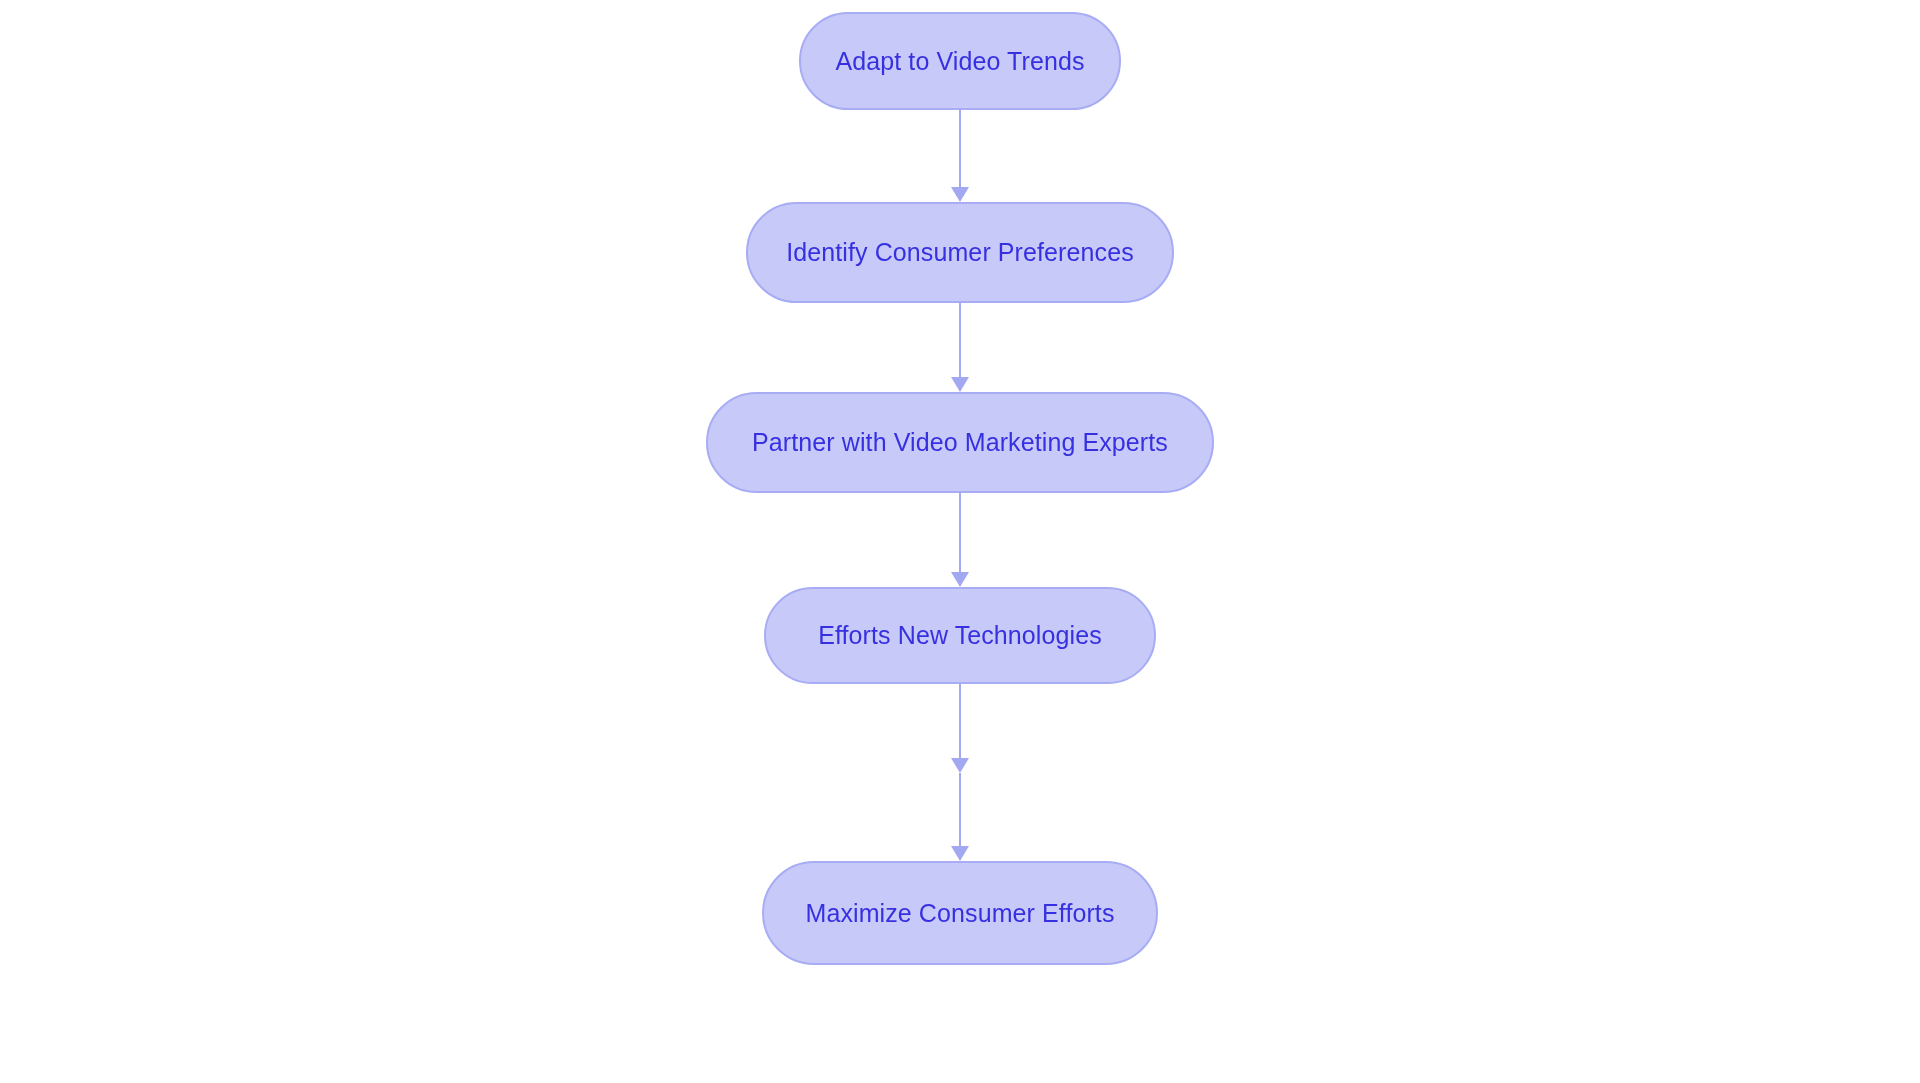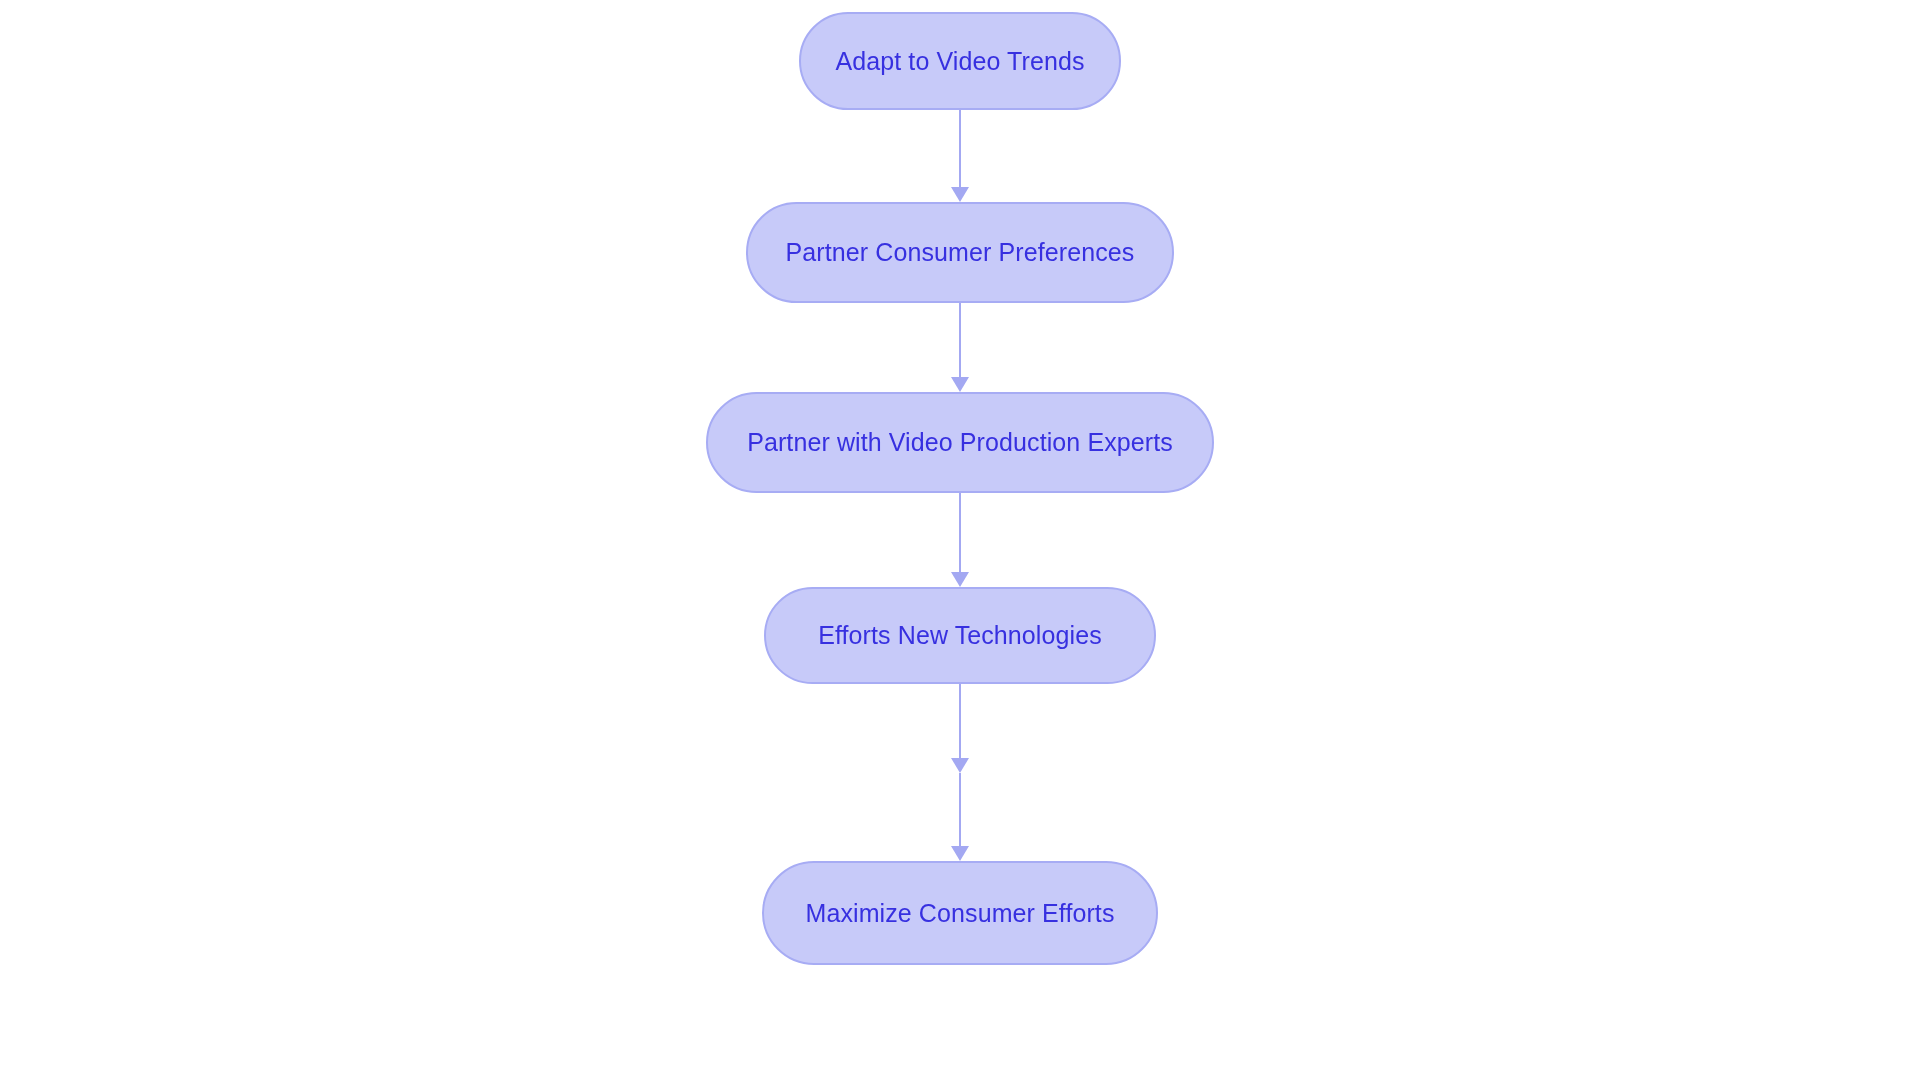--- a/index.html
+++ b/index.html
@@ -100,30 +100,30 @@
     <div class="node n0">
       <span class="node-label">Adapt to Video Trends</span>
     </div>
 
     <div class="connector c0">
       <div class="shaft"></div>
       <div class="head"></div>
     </div>
 
     <div class="node n1">
-      <span class="node-label">Partner Consumer Preferences</span>
+      <span class="node-label">Identify Consumer Preferences</span>
     </div>
 
     <div class="connector c1">
       <div class="shaft"></div>
       <div class="head"></div>
     </div>
 
     <div class="node n2">
-      <span class="node-label">Partner with Video Production Experts</span>
+      <span class="node-label">Partner with Video Marketing Experts</span>
     </div>
 
     <div class="connector c2">
       <div class="shaft"></div>
       <div class="head"></div>
     </div>
 
     <div class="node n3">
       <span class="node-label">Efforts New Technologies</span>
     </div>

